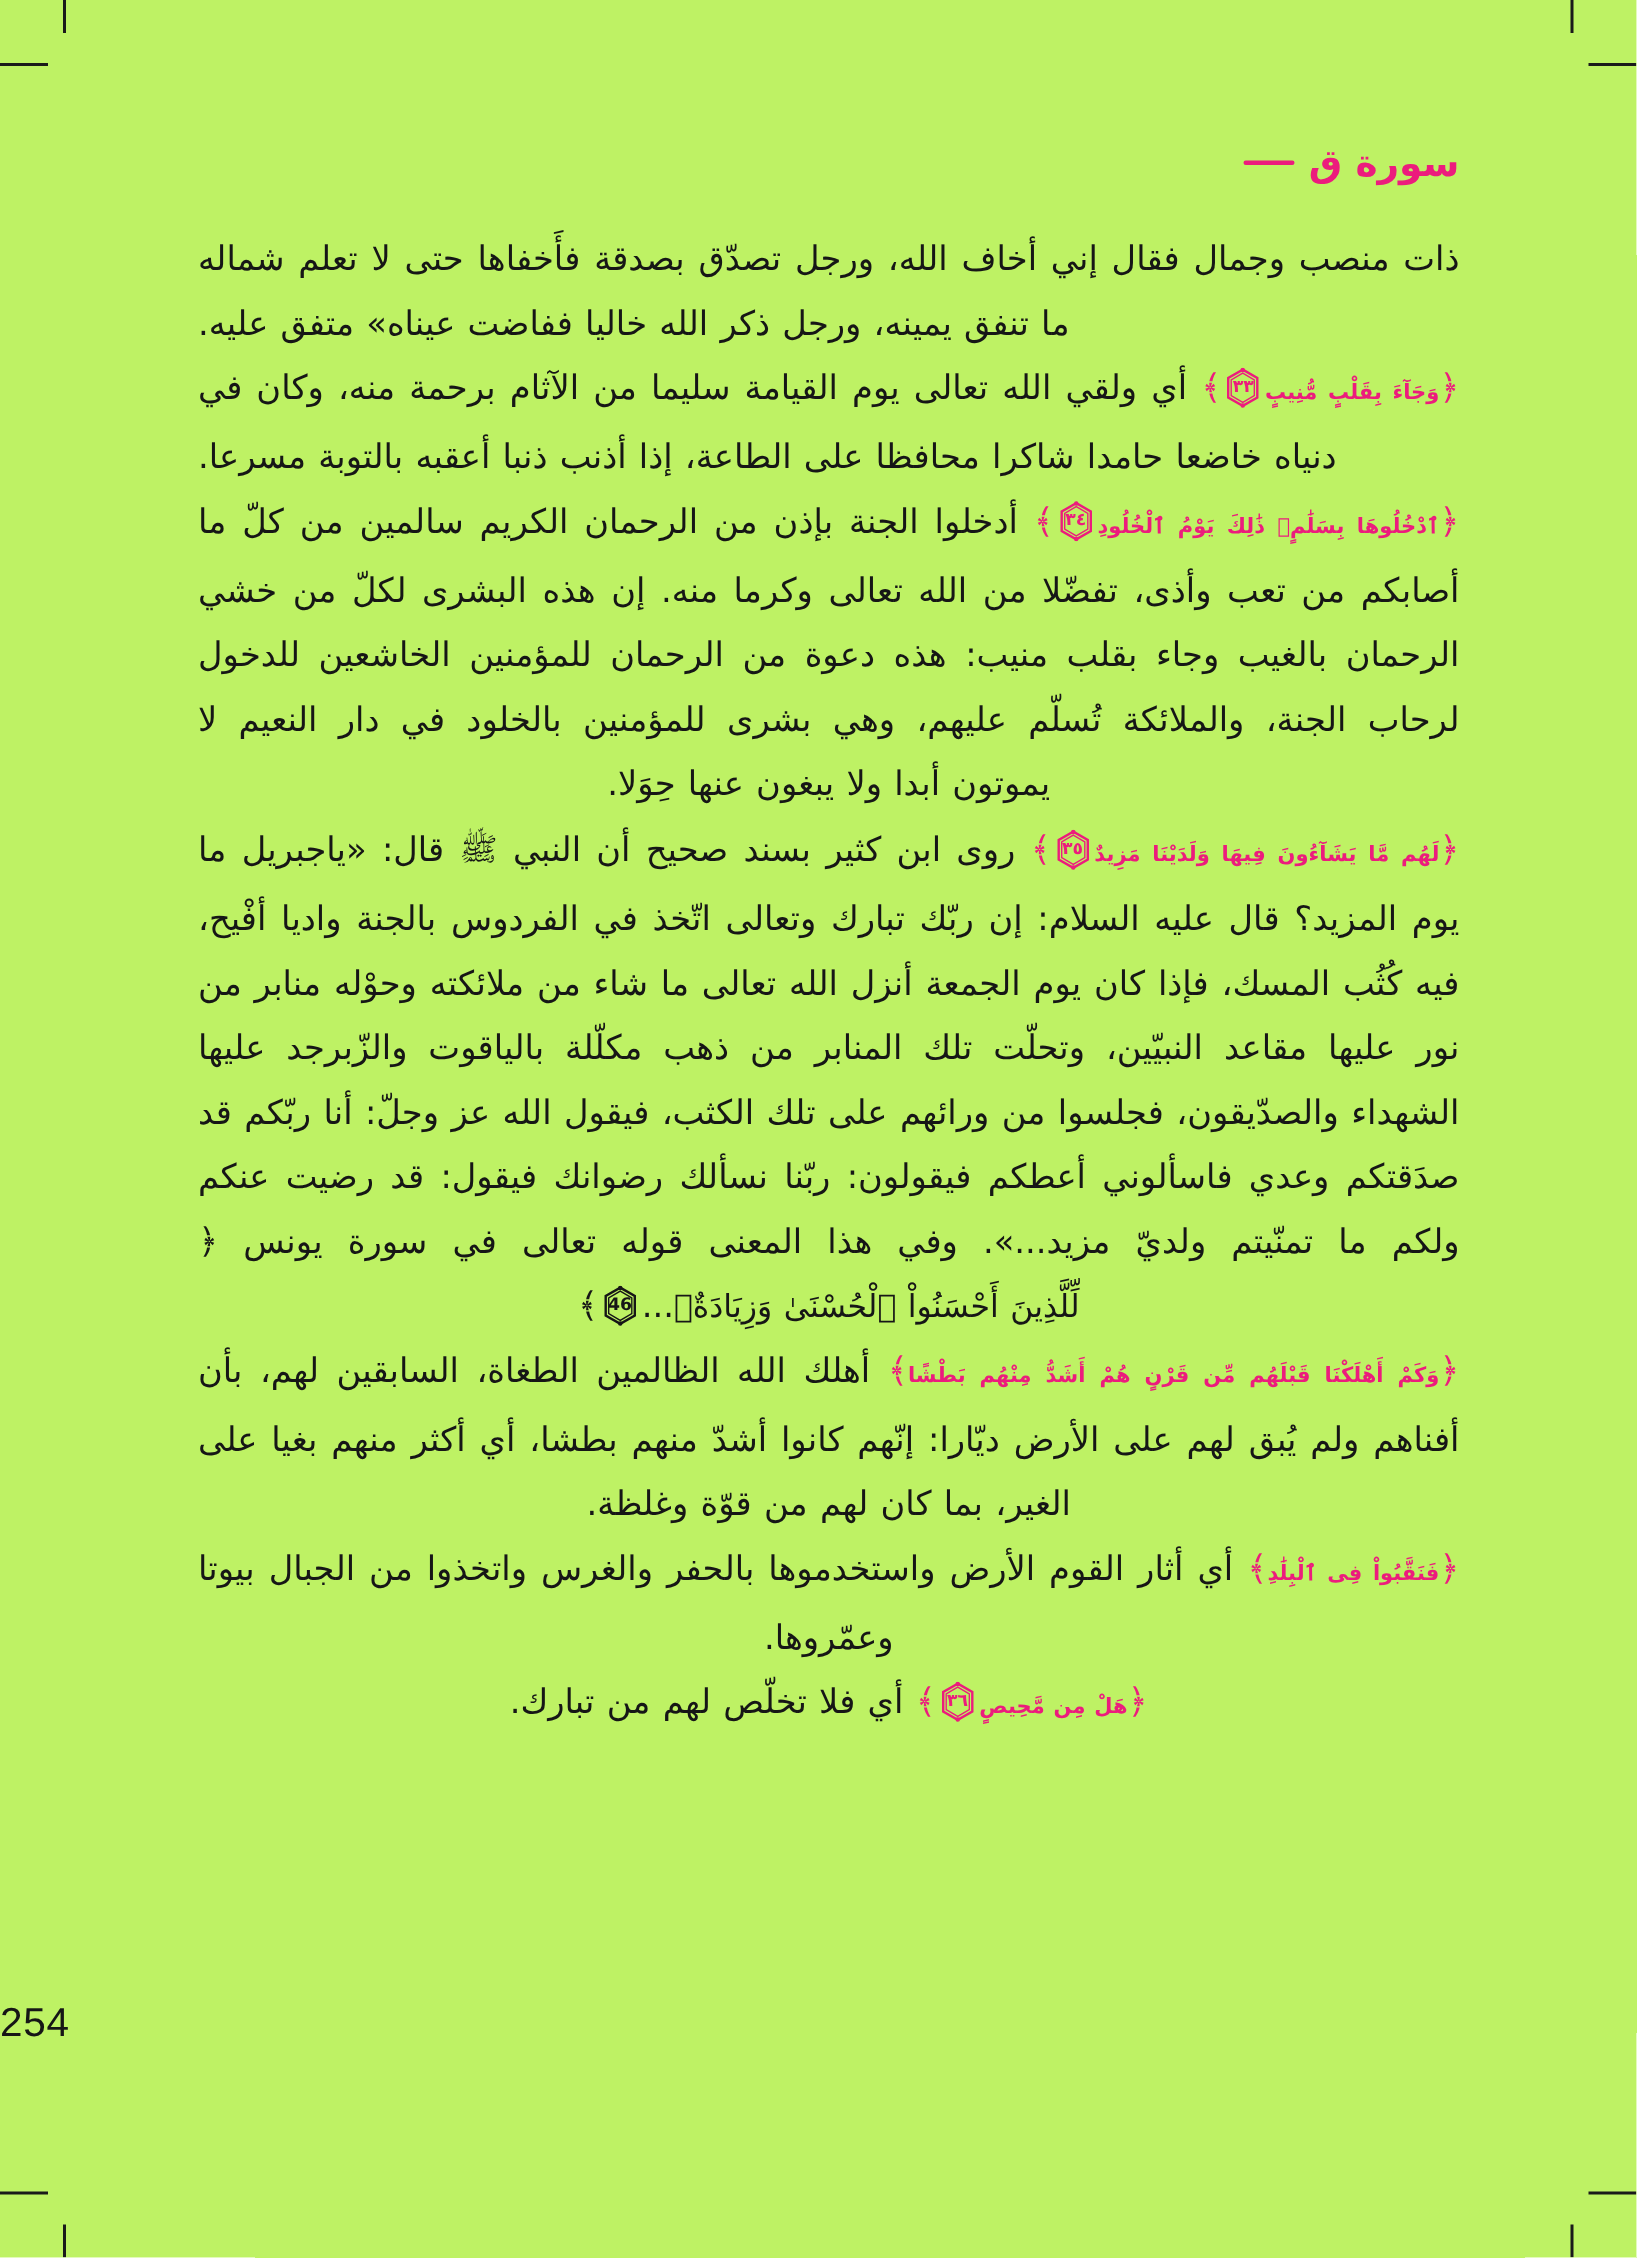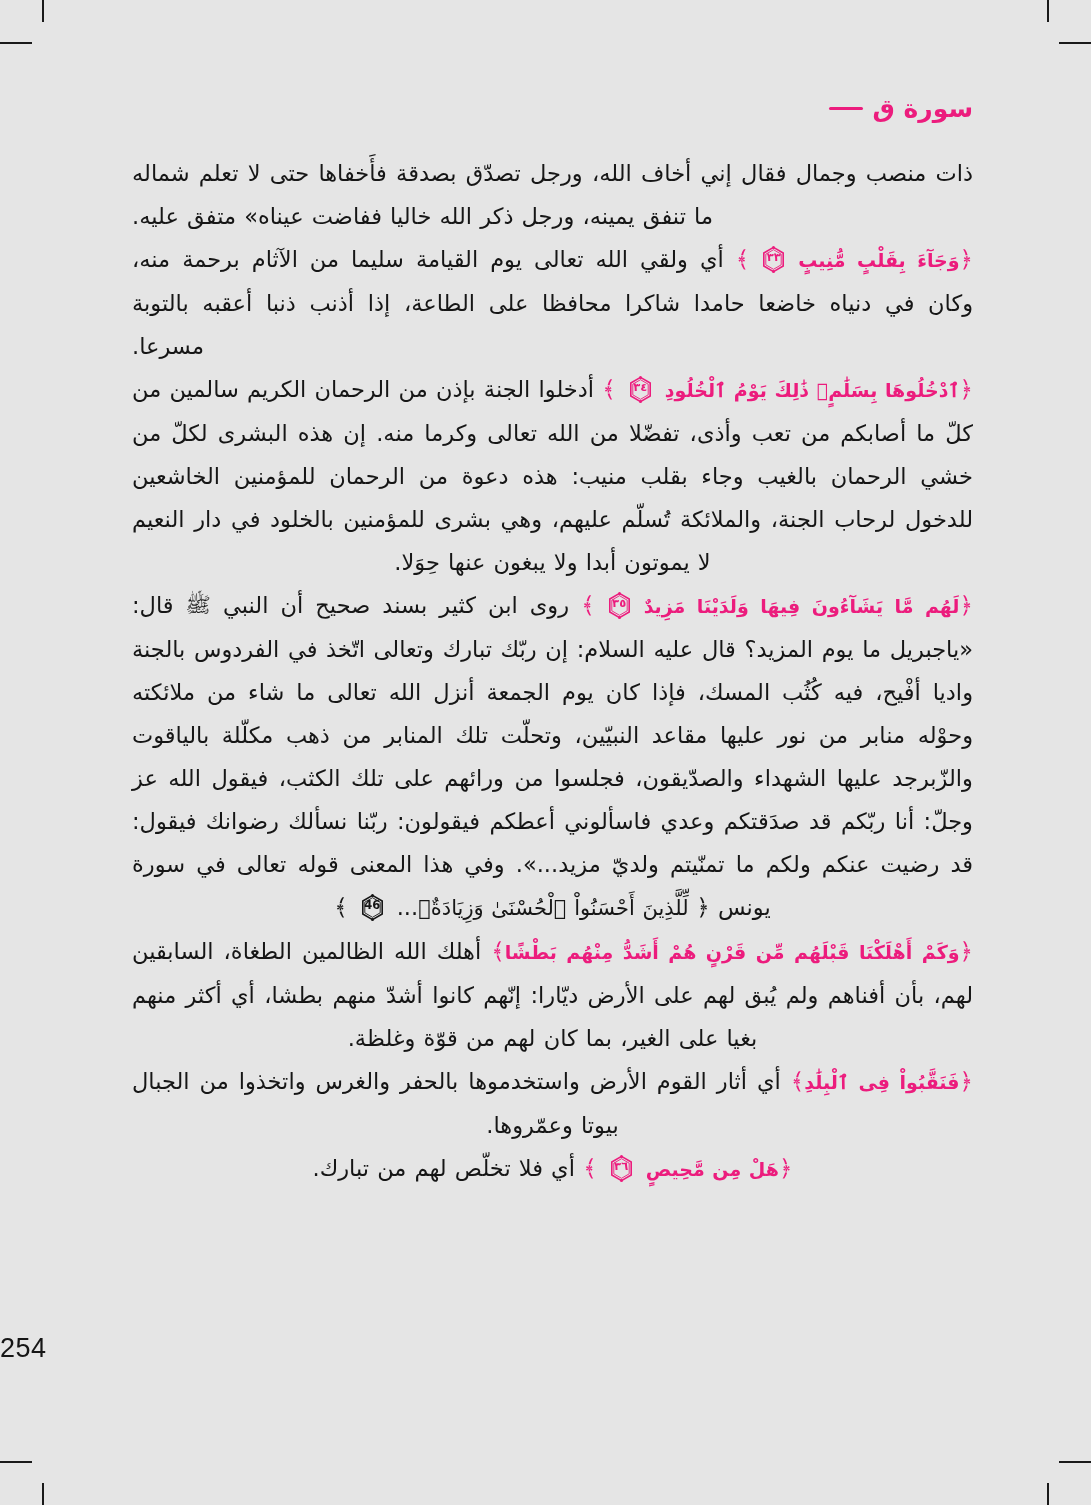--- a/index.html
+++ b/index.html
@@ -5,21 +5,21 @@
   html, body {
     margin: 0;
     padding: 0;
     background: #ffffff;
   }
 
   .page {
     position: relative;
     width: 1091px;
     height: 1505px;
-    background: #e5e5e5;
+    background: #bef264;
     overflow: hidden;
     font-family: "DejaVu Sans", "Liberation Sans", sans-serif;
   }
 
   
   .crop-mark {
     position: absolute;
     background: #1a1a1a;
   }
   .cm-tl-v { left: 42px;  top: 0px;   width: 2px;  height: 22px; }
@@ -81,42 +81,42 @@
   }
   .para + .para { margin-top: 0px; }
 
   .para.center-last { text-align-last: center; }
   .para.end-last    { text-align-last: left; }
 
   
   .ayah {
     color: #ec1c7d;
     font-family: "DejaVu Sans", sans-serif;
-    font-size: 19px;
+    font-size: 14px;
     font-weight: bold;
     white-space: nowrap;
     letter-spacing: -0.5px;
   }
   .ayah-black {
     color: #161616;
     font-family: "DejaVu Sans", sans-serif;
     font-size: 21px;
     font-weight: normal;
     white-space: nowrap;
     letter-spacing: -0.5px;
   }
 
   
   .ayah-num {
     display: inline-block;
     position: relative;
     width: 27px;
     height: 27px;
     vertical-align: -6px;
-    margin: 0 11px;
+    margin: 0 1px;
   }
   .ayah-num .medallion-txt {
     position: absolute;
     left: 0; top: 0;
     width: 27px;
     height: 27px;
     display: flex;
     align-items: center;
     justify-content: center;
     font-family: "DejaVu Sans", sans-serif;

